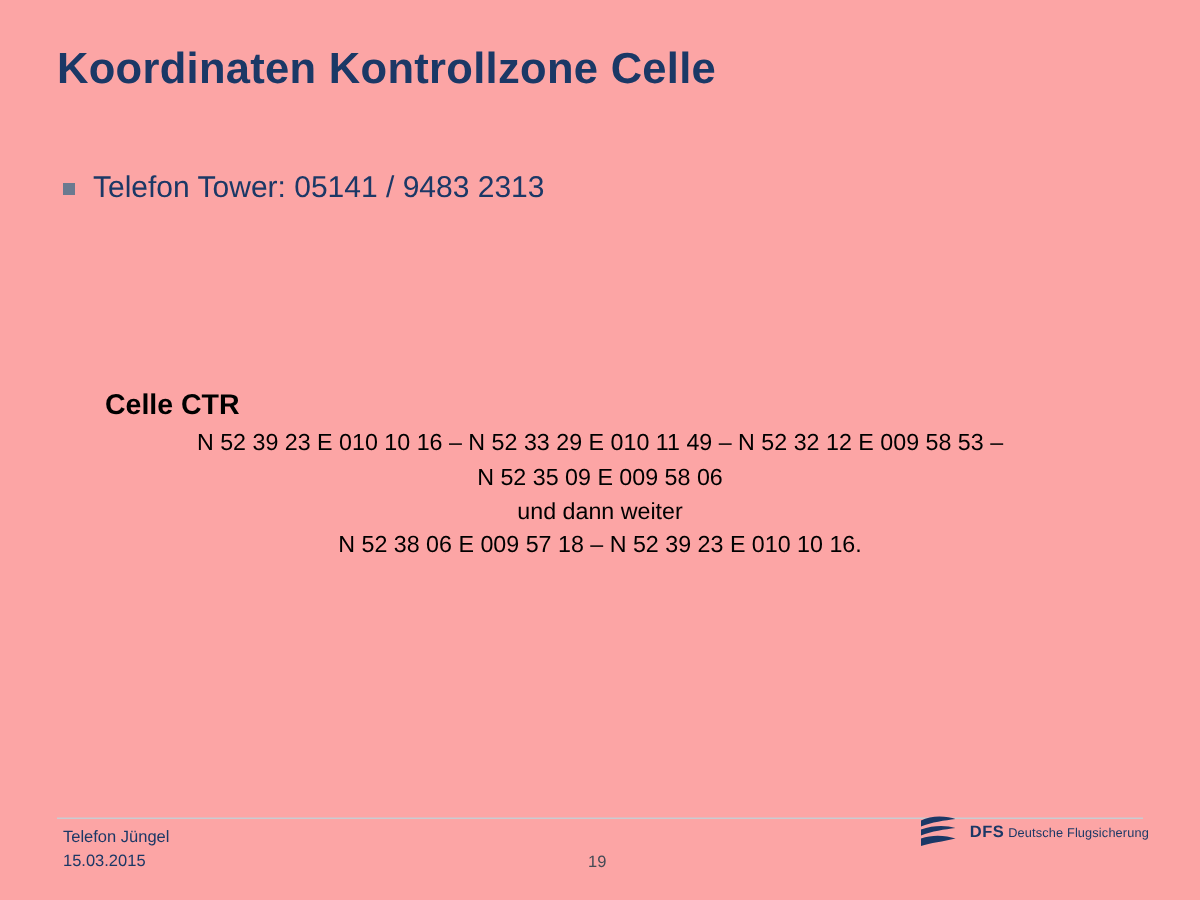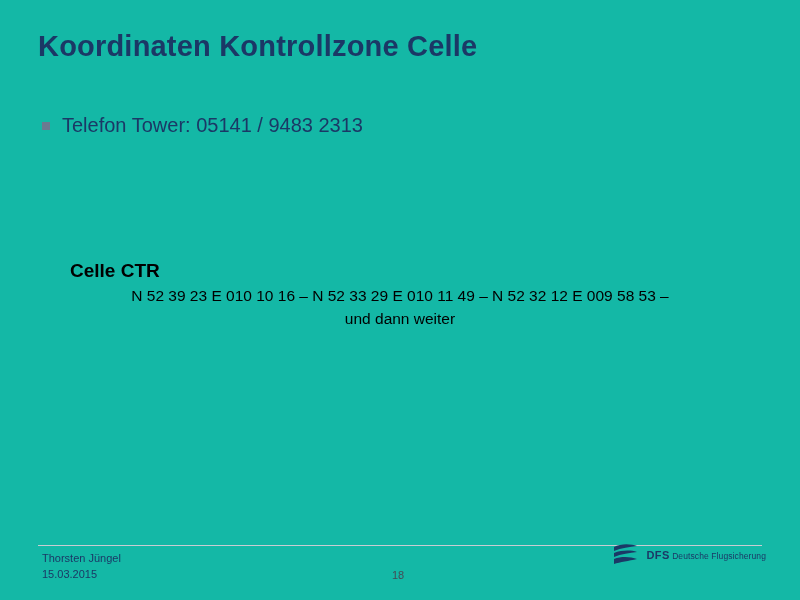--- a/index.html
+++ b/index.html
@@ -10,21 +10,21 @@
     width: 800px;
     height: 600px;
     background: #ffffff;
     font-family: "Liberation Sans", sans-serif;
     overflow: hidden;
   }
   .slide {
     position: relative;
     width: 800px;
     height: 600px;
-    background: #14b8a6;
+    background: #fca5a5;
     box-sizing: border-box;
   }
 
   
   .slide-title {
     position: absolute;
     left: 38px;
     top: 30px;
     width: 720px;
     font-size: 29px;
@@ -145,30 +145,32 @@
   <div class="slide-title">Koordinaten Kontrollzone Celle</div>
 
   <div class="bullet-row">
     <span class="bullet-marker"></span>
     <span class="bullet-text">Telefon Tower: 05141 / 9483 2313</span>
   </div>
 
   <div class="coord-block">
     <div class="coord-heading">Celle CTR</div>
     <div class="coord-line">N 52 39 23 E 010 10 16 – N 52 33 29 E 010 11 49 – N 52 32 12 E 009 58 53 –</div>
+    <div class="coord-line">N 52 35 09 E 009 58 06</div>
     <div class="coord-line">und dann weiter</div>
+    <div class="coord-line">N 52 38 06 E 009 57 18 – N 52 39 23 E 010 10 16.</div>
   </div>
 
   <div class="footer-rule"></div>
 
-  <div class="footer-author">Thorsten Jüngel</div>
+  <div class="footer-author">Telefon Jüngel</div>
 
   <div class="footer-date">15.03.2015</div>
 
-  <div class="footer-page">18</div>
+  <div class="footer-page">19</div>
 
   <div class="logo">
     <span class="logo-mark">
       <svg width="30" height="30" viewBox="0 0 30 30" xmlns="http://www.w3.org/2000/svg">
         <path d="M4 7 C11 3, 22 4, 27 6 C20 7, 11 8, 4 11 Z" fill="#1b3866"></path>
         <path d="M4 13 C12 10, 21 10, 27 12 C20 13, 11 14, 4 17 Z" fill="#1b3866"></path>
         <path d="M4 19 C12 16, 21 17, 27 19 C19 21, 10 22, 4 24 Z" fill="#1b3866"></path>
       </svg>
     </span>
     <span class="logo-text">

